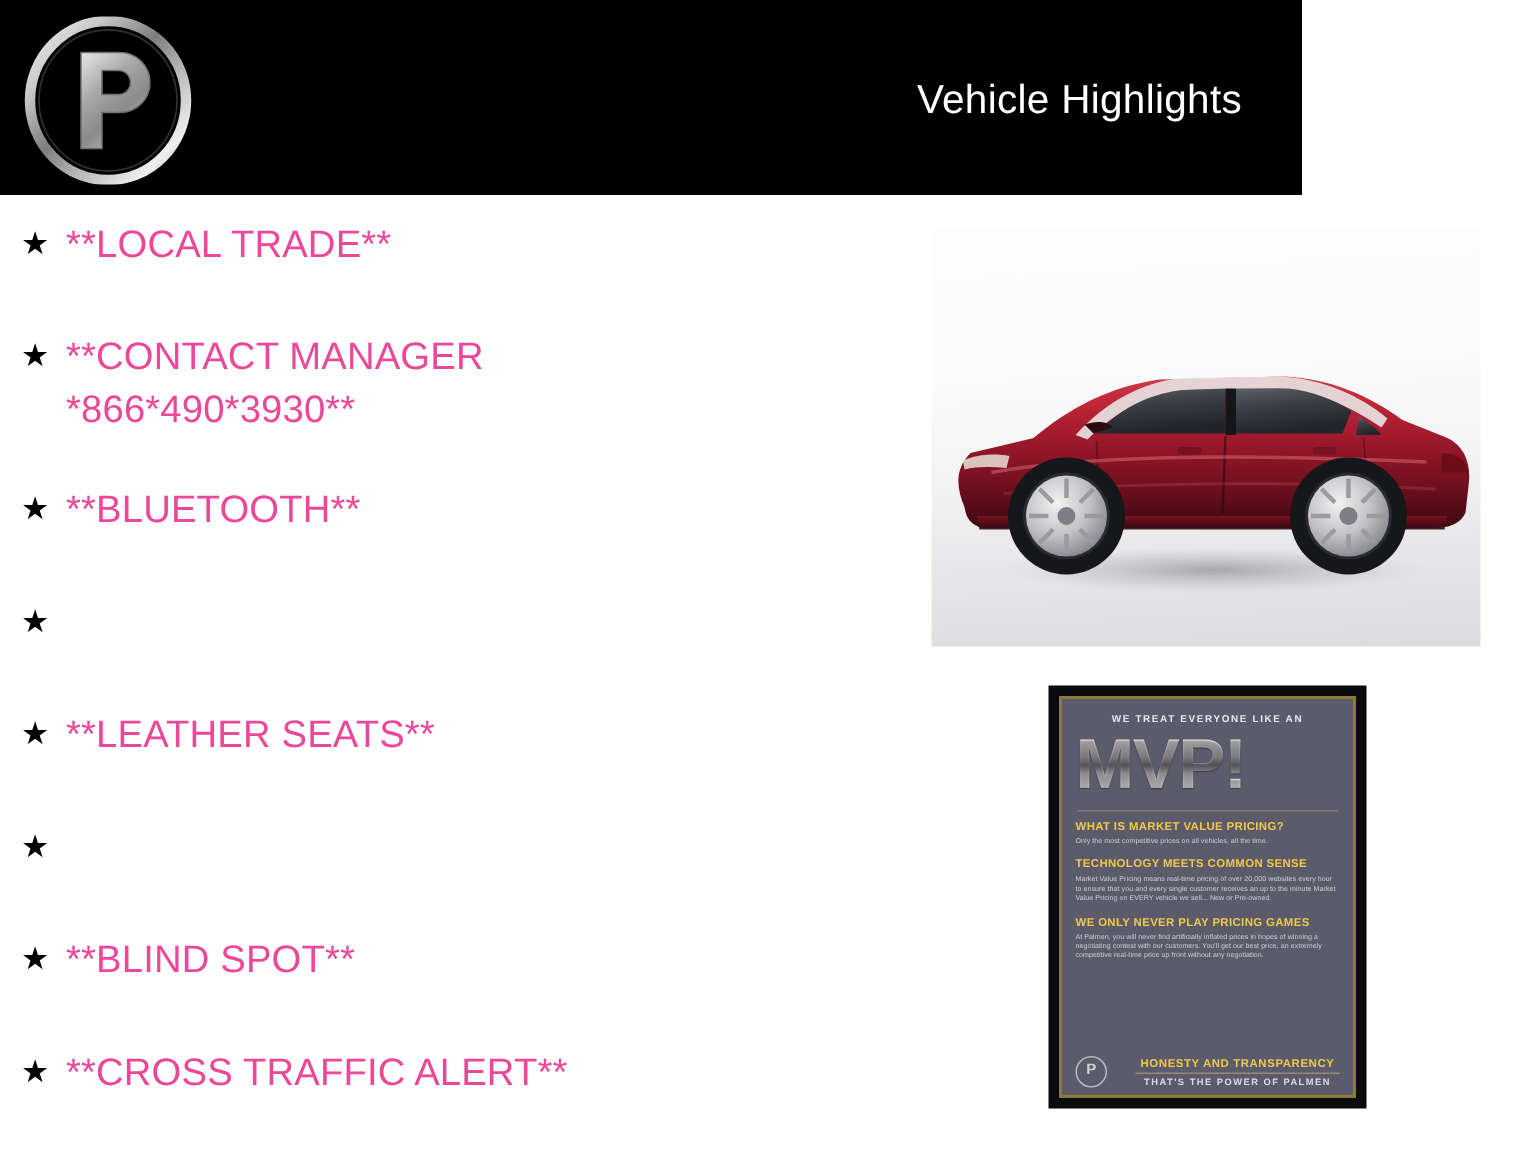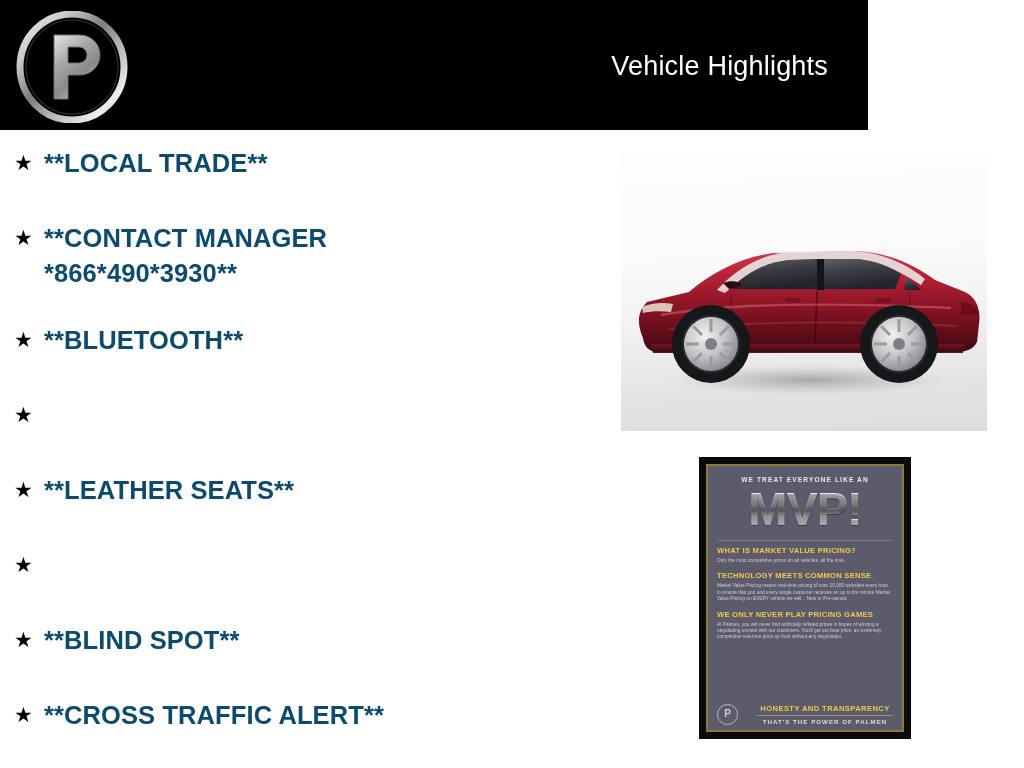--- a/index.html
+++ b/index.html
@@ -66,24 +66,24 @@
     width: 30px;
     font-size: 21px;
     line-height: 34px;
     color: #000000;
     text-align: left;
   }
   .hl-text {
     flex: 1 1 auto;
     font-size: 25.5px;
     line-height: 34.5px;
-    color: #0c4a6e;
+    color: #ec4899;
     letter-spacing: 0.1px;
     white-space: pre-line;
-    font-weight: 700;
+    font-weight: 400;
   }
 
   
   .car-photo {
     position: absolute;
     left: 621px;
     top: 152px;
     width: 366px;
     height: 279px;
     background: linear-gradient(177deg,
@@ -122,21 +122,20 @@
     text-align: center;
     color: #e8e8ee;
     font-size: 6.6px;
     letter-spacing: 1.1px;
     font-weight: 700;
     margin-top: 2px;
     white-space: nowrap;
     overflow: hidden;
   }
   .mvp-word {
-    text-align: center;
     font-size: 47px;
     font-weight: 700;
     letter-spacing: -1px;
     line-height: 50px;
     margin-top: 1px;
     background: linear-gradient(180deg,
         #ffffff 0%,
         #f2f2f2 20%,
         #b9b9bd 42%,
         #7c7c85 52%,

